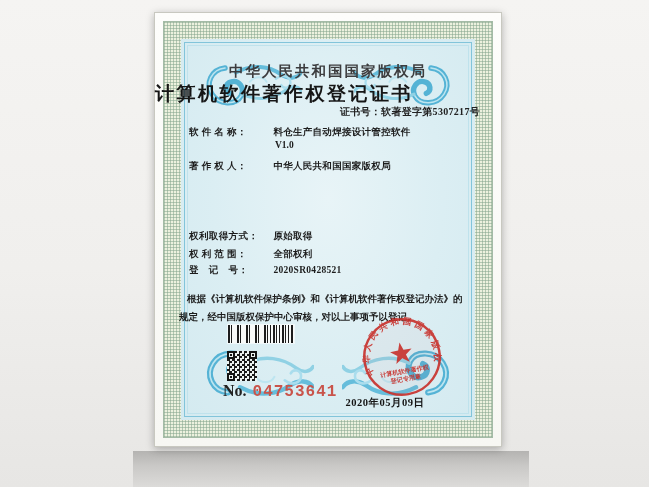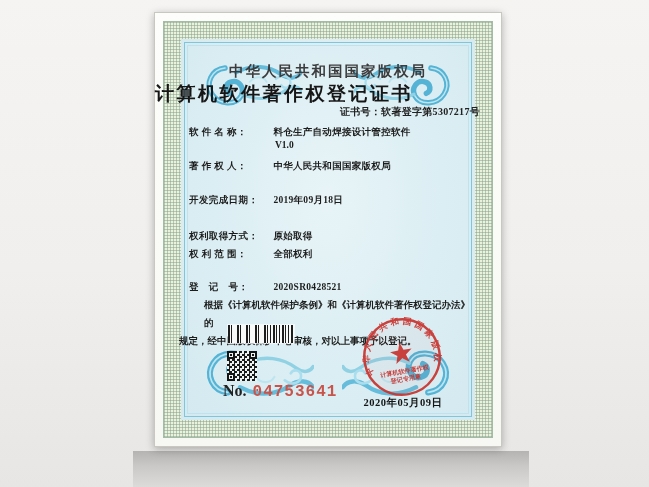--- a/index.html
+++ b/index.html
@@ -66,24 +66,24 @@
     font-size:19px;letter-spacing:2.5px;color:#161616;
   }
   .certno{
     position:absolute;right:21px;top:92px;
     font-size:10px;color:#222;font-weight:bold;letter-spacing:.3px;
   }
   .row{position:absolute;left:34px;font-size:9.5px;color:#1c1c1c;white-space:nowrap;}
   .row .lbl{display:inline-block;width:82px;font-weight:bold;letter-spacing:.4px;}
   .row .val{font-weight:bold;letter-spacing:.3px;text-align:center;}
   .r0{top:113px}.r0b{top:127px;left:120px;font-size:9.5px;font-weight:bold;color:#1c1c1c;position:absolute;}
-  .r1{top:147px}.r2{top:181px}.r3{top:199px}.r4{top:217px}.r5{top:235px}.r6{top:268px}
+  .r1{top:147px}.r2{top:181px}.r3{top:199px}.r4{top:217px}.r5{top:235px}.r6{top:251px}
   .statement{position:absolute;left:24px;top:277px;width:300px;
     font-size:9.5px;font-weight:bold;color:#1c1c1c;line-height:18px;}
-  .statement .l1{padding-left:25px;margin-top:6px;}
+  .statement .l1{padding-left:8px;}
 
   
   .barcode{
     position:absolute;left:73px;top:312px;width:66px;height:18px;
     background:
       repeating-linear-gradient(90deg,
         #1d1d1d 0 1.5px,#f8faf9 1.5px 2.5px,
         #1d1d1d 2.5px 4px,#f8faf9 4px 6.5px,
         #1d1d1d 6.5px 7px,#f8faf9 7px 9px);
     outline:1px solid rgba(255,255,255,.6);
@@ -97,21 +97,21 @@
   }
   .qr .finder{position:absolute;width:8px;height:8px;border:2px solid #141414;background:#eef4f2;box-sizing:border-box;}
   .qr .f-tl{left:0;top:0}.qr .f-tr{right:0;top:0}.qr .f-bl{left:0;bottom:0}
   .qr .finder i{position:absolute;left:1px;top:1px;width:2px;height:2px;background:#141414;display:block;}
 
   .serial{position:absolute;left:68px;top:369px;font-size:16px;color:#222;
     font-family:"Liberation Serif",serif;font-weight:bold;}
   .serial .num{color:#c9544b;font-family:"Liberation Mono",monospace;font-weight:bold;letter-spacing:1px;margin-left:6px;}
 
   .issue-date{
-    position:absolute;left:186px;top:383px;width:124px;text-align:center;
+    position:absolute;left:168px;top:383px;width:124px;text-align:center;
     font-size:10.5px;font-weight:bold;color:#141414;letter-spacing:.5px;z-index:1;
   }
   .seal{position:absolute;left:206px;top:303px;width:82px;height:82px;z-index:2;opacity:.92;}
 </style>
 </head>
 <body>
 
 <div class="stage">
 
   <div class="reflection"></div>
@@ -155,24 +155,20 @@
 
     <div class="row r0">
       <span class="lbl">软 件 名 称：</span>
       <span class="val">料仓生产自动焊接设计管控软件</span>
     </div>
     <div class="r0b">V1.0</div>
 
     <div class="row r1">
       <span class="lbl">著 作 权 人：</span>
       <span class="val">中华人民共和国国家版权局</span>
-    </div>
-    <div class="row r2">
-      <span class="lbl">开发完成日期：</span>
-      <span class="val">2019年09月18日</span>
     </div>
     <div class="row r4">
       <span class="lbl">权利取得方式：</span>
       <span class="val">原始取得</span>
     </div>
     <div class="row r5">
       <span class="lbl">权 利 范 围：</span>
       <span class="val">全部权利</span>
     </div>
     <div class="row r6">

